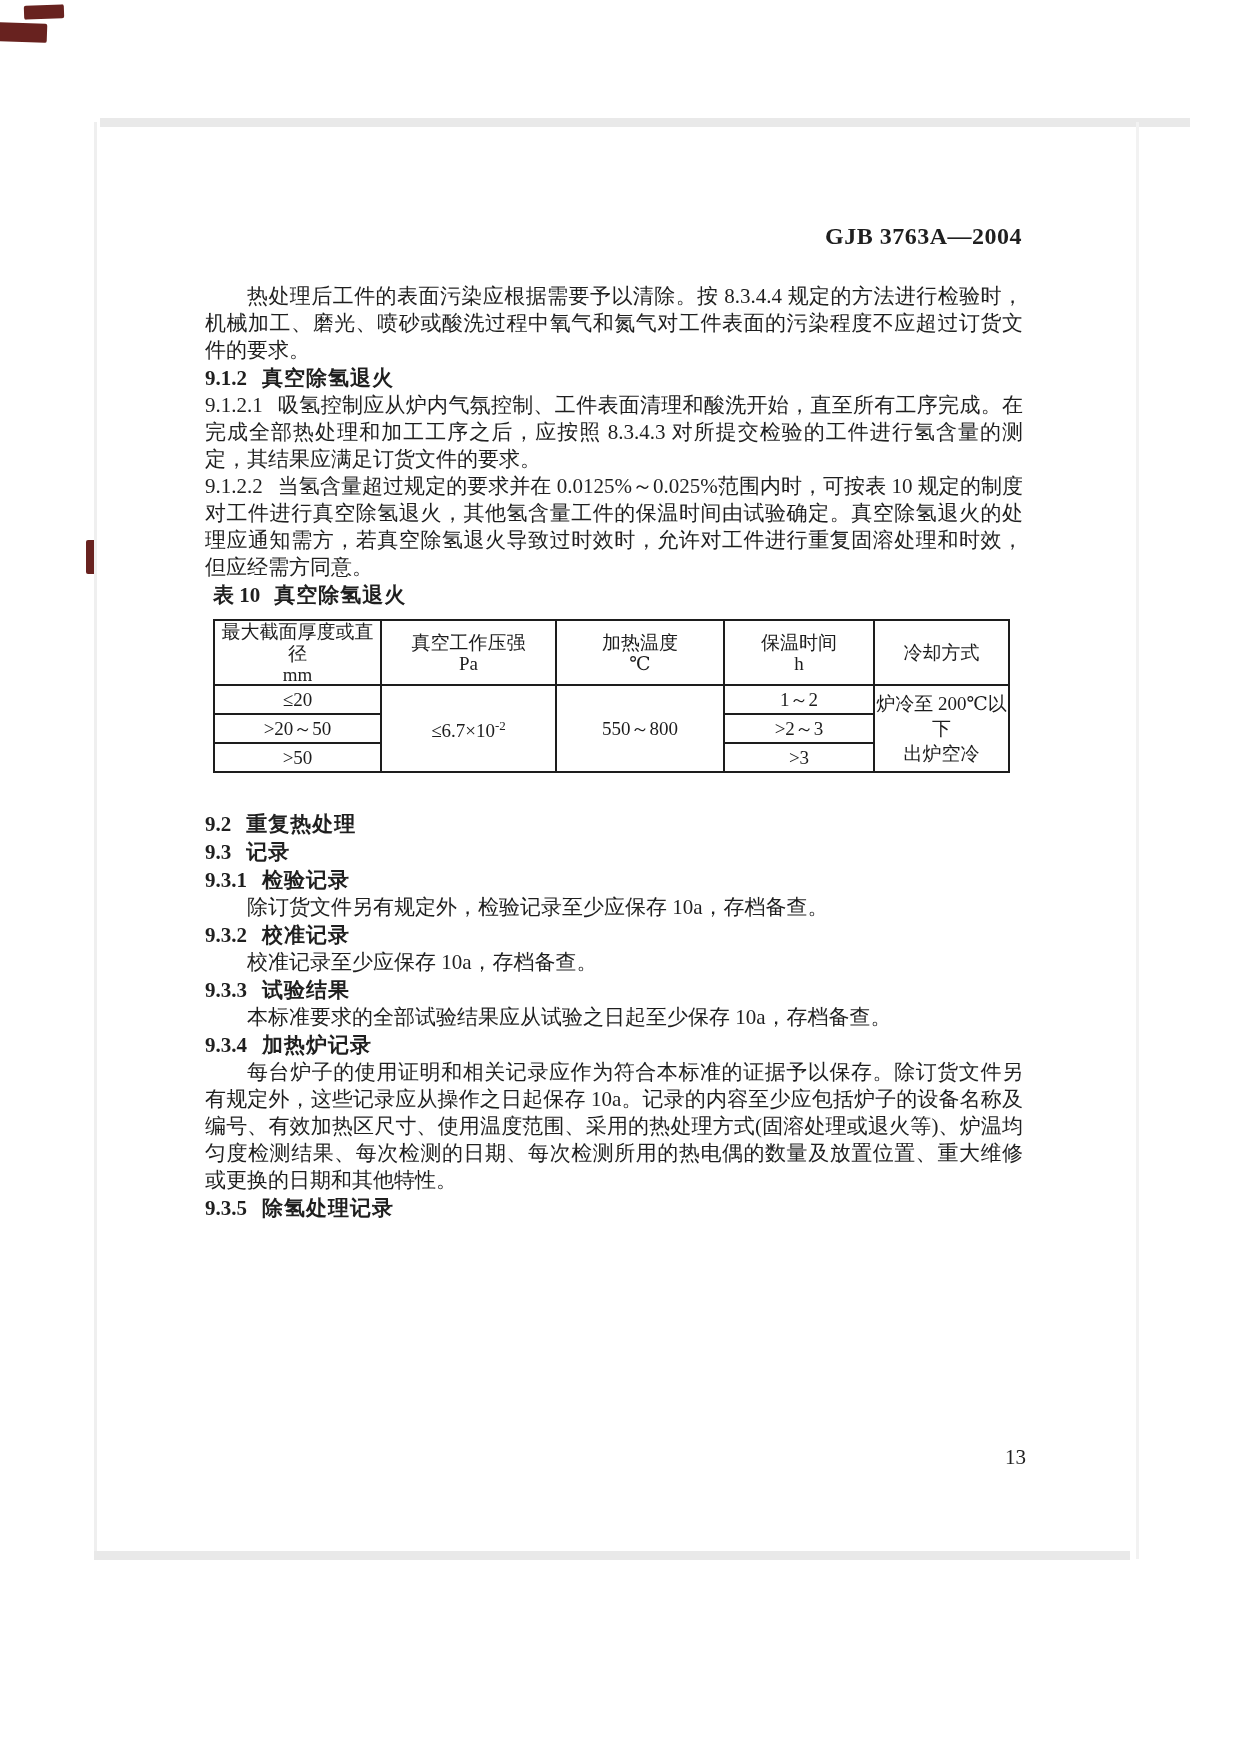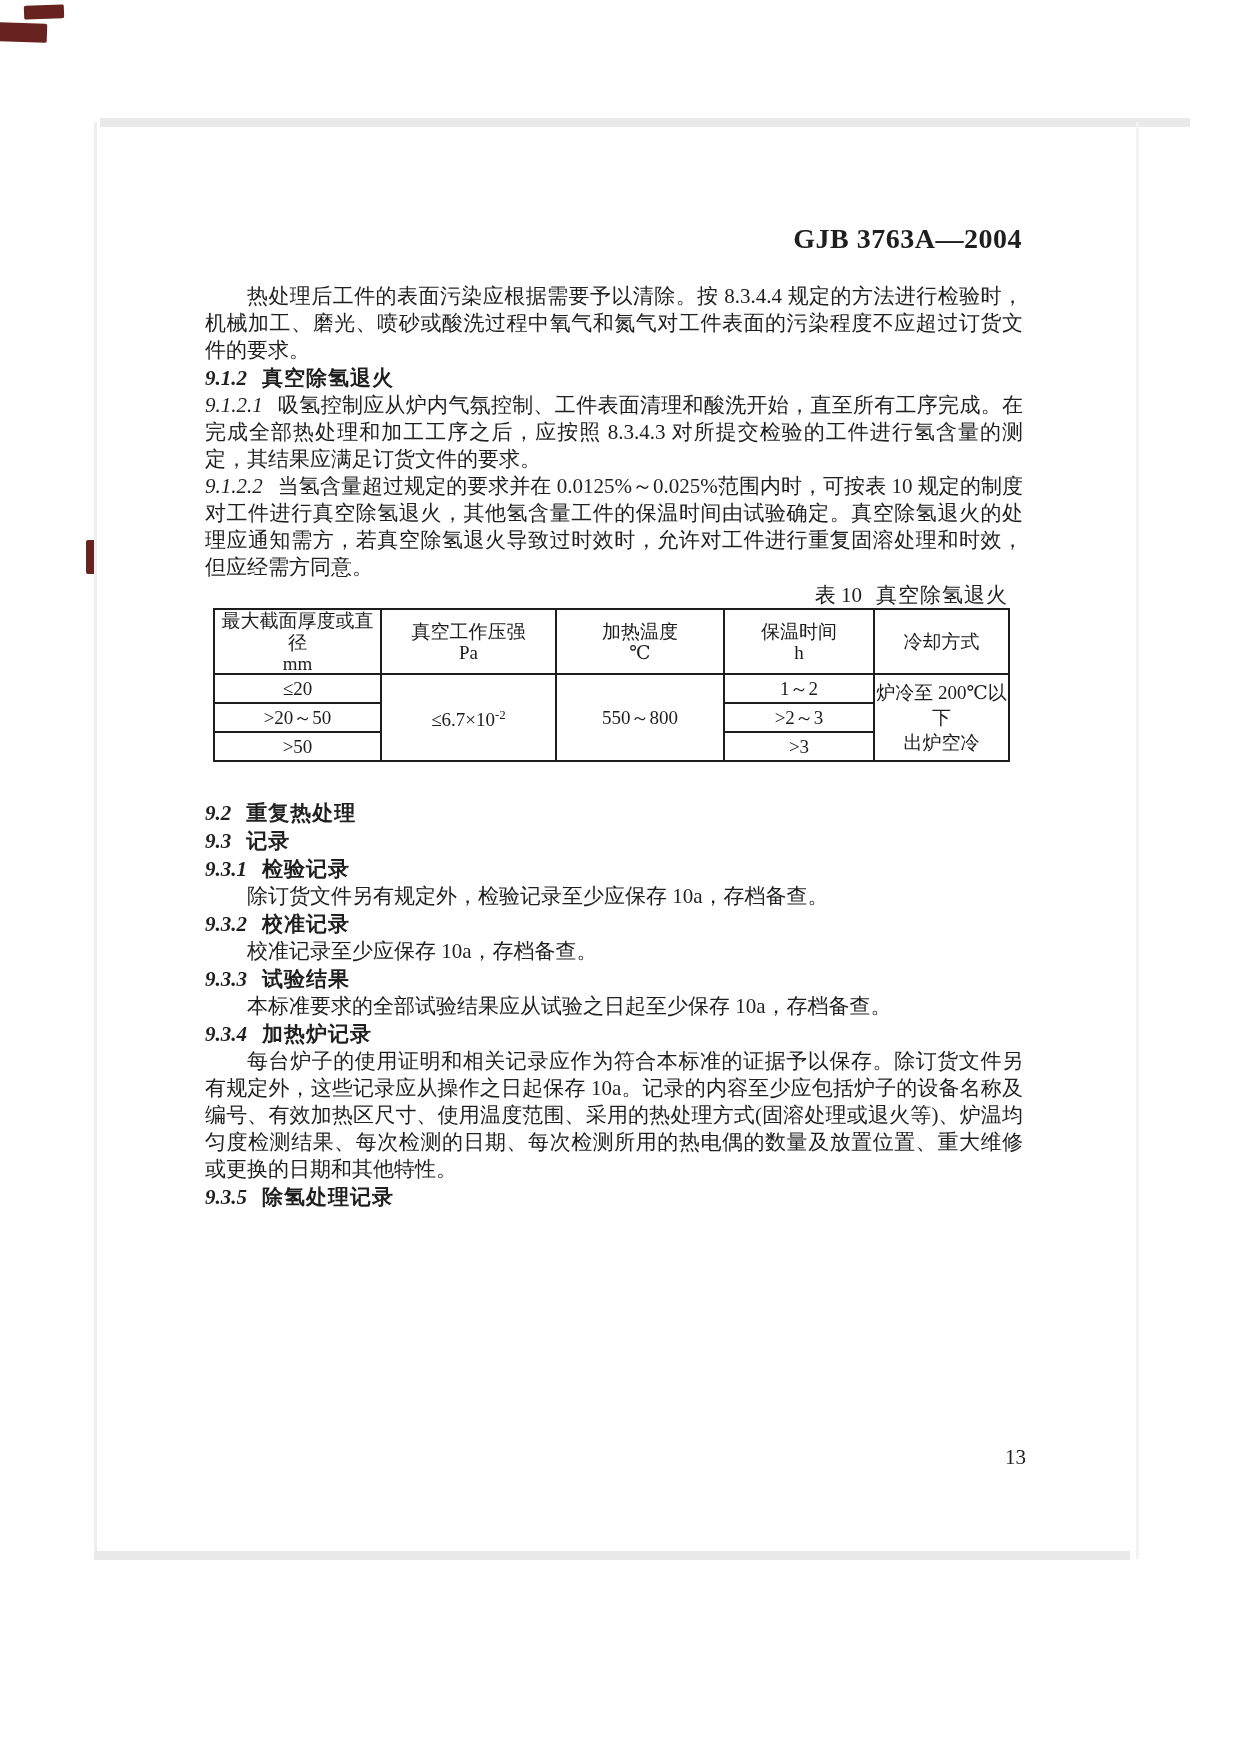--- a/index.html
+++ b/index.html
@@ -10,37 +10,37 @@
     overflow:hidden;
     font-family:"Liberation Serif","DejaVu Serif",serif;
     color:#1f1f1f;
   }
   
   .scanline{position:absolute;}
   .redmark{position:absolute;background:#68221f;border-radius:2px;}
   
   .header-code{
     position:absolute;top:223px;left:700px;width:322px;
-    text-align:right;font-size:28px;font-weight:bold;
+    text-align:right;font-size:24px;font-weight:bold;
     letter-spacing:.5px;white-space:nowrap;
   }
   
   .body{
     position:absolute;left:205px;top:283px;width:818px;
     font-size:21px;line-height:27px;text-align:justify;
   }
   .body p{margin:0;padding:0;}
   p.indent{text-indent:2em;}
-  .cnum{padding-right:15px;white-space:nowrap;font-style:italic;}
+  .cnum{padding-right:15px;white-space:nowrap;}
   .hsec{font-weight:bold;}
   .hsec .htitle{font-family:"Liberation Sans","DejaVu Sans",sans-serif;letter-spacing:1px;}
   
   .tbl-caption{
-    width:795px;margin:0 0 0 8px;height:27px;line-height:27px;
-    text-align:right;font-weight:normal;
+    width:795px;margin:0 0 11px 8px;height:27px;line-height:27px;
+    text-align:left;font-weight:bold;
   }
   .tbl-caption .cap-title{font-family:"Liberation Sans","DejaVu Sans",sans-serif;letter-spacing:1px;padding-left:14px;}
   table.t10{
     margin-left:8px;width:795px;
     border-collapse:collapse;table-layout:fixed;
     font-size:19px;color:#1c1c1c;
   }
   table.t10 th,table.t10 td{
     border:2px solid #1d1d1d;
     text-align:center;vertical-align:middle;

